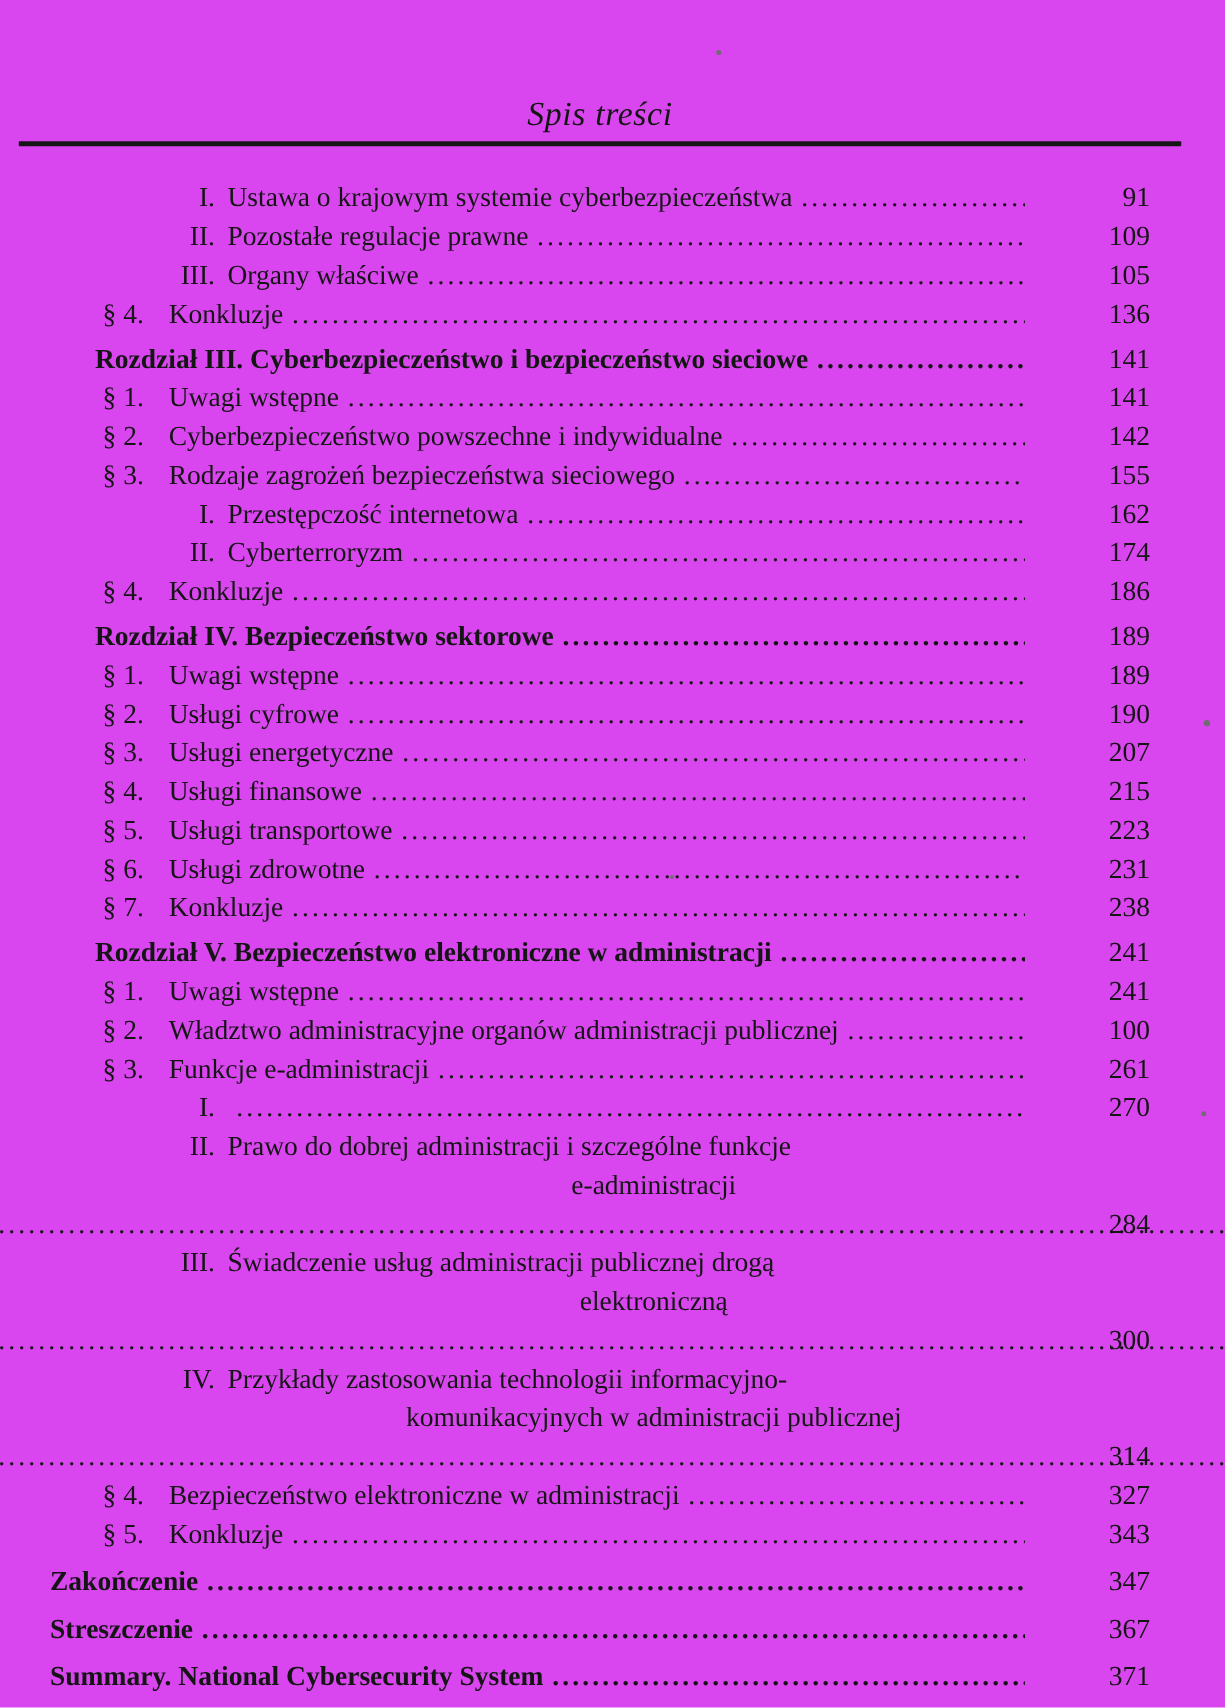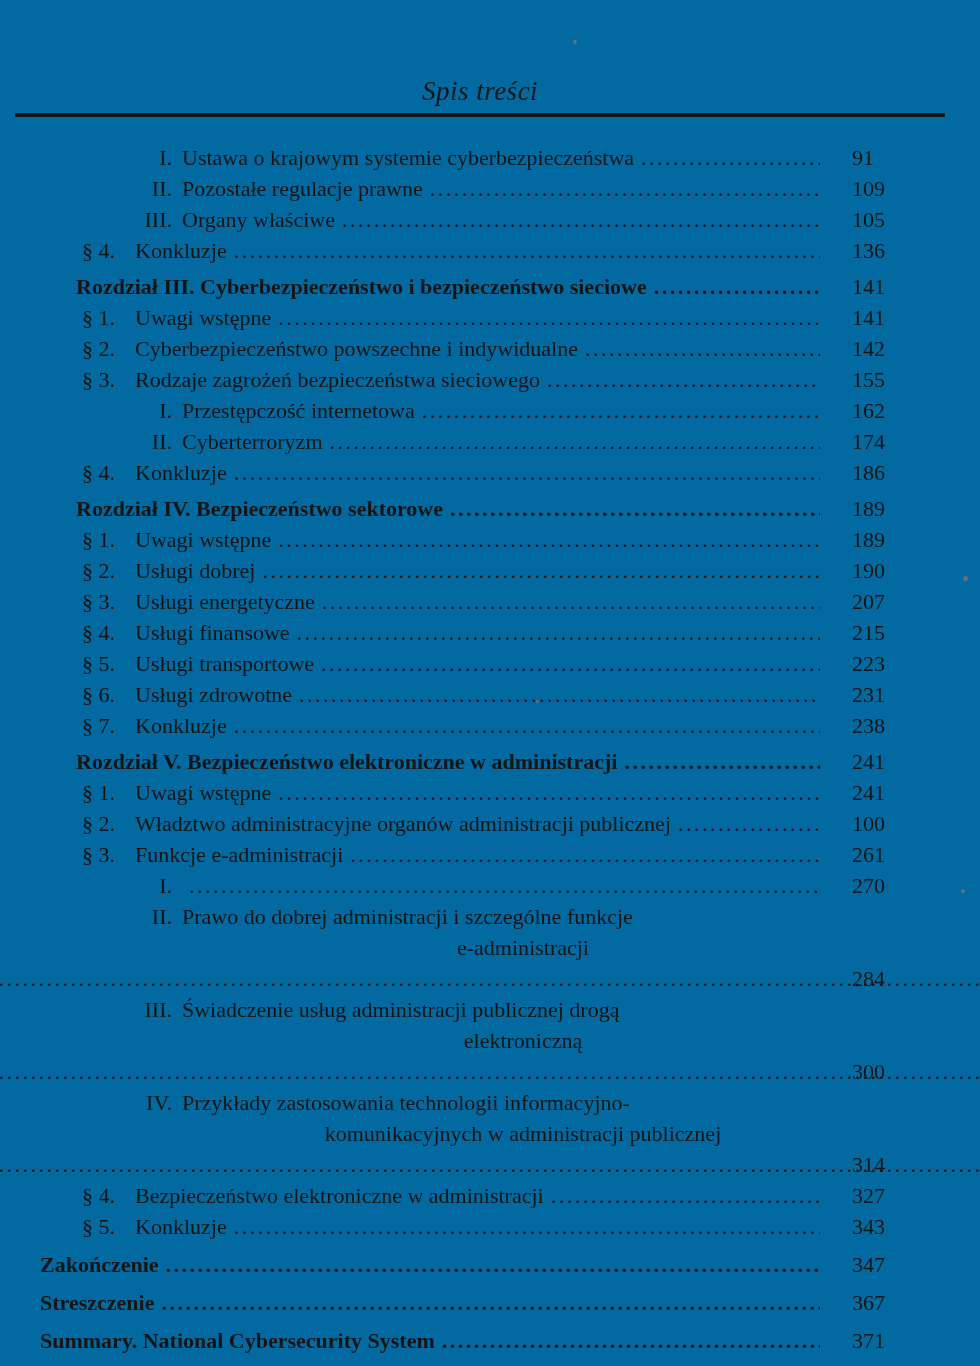--- a/index.html
+++ b/index.html
@@ -4,21 +4,21 @@
 <style>
   html, body {
     margin: 0;
     padding: 0;
     background: #f4f4f2;
   }
   .sheet {
     position: relative;
     width: 980px;
     height: 1366px;
-    background: #0369a1;
+    background: #d946ef;
     color: #151515;
     font-family: "Liberation Serif", "DejaVu Serif", serif;
     overflow: hidden;
     box-sizing: border-box;
     padding: 76px 60px 0 40px;
   }
   
   .hdr-title {
     text-align: center;
     font-style: italic;
@@ -75,20 +75,21 @@
     margin-left: 7px;
     margin-right: 32px;
   }
   .dots::after {
     content: "....................................................................................................................................................................................................................";
     letter-spacing: 2.5px;
   }
   .page-num {
     flex: none;
     width: 68px;
+    text-align: right;
     font-weight: 400;
     white-space: nowrap;
   }
   .row.chapter { font-weight: 700; margin-top: 5px; margin-left: 36px; }
   .row.back    { font-weight: 700; margin-top: 7px; }
   .row.chapter .page-num, .row.back .page-num { font-weight: 400; }
   
   .speck {
     position: absolute;
     background: #6e6e6e;
@@ -247,21 +248,21 @@
         <span class="dots"></span>
       </span>
 
     </span>
     <span class="page-num">189</span>
   </div>
       <div class="row section">
     <span class="num">§ 2.</span>
     <span class="body">
       <span class="line line1">
-        <span class="text">Usługi dobrej</span>
+        <span class="text">Usługi cyfrowe</span>
         <span class="dots"></span>
       </span>
 
     </span>
     <span class="page-num">190</span>
   </div>
       <div class="row section">
     <span class="num">§ 3.</span>
     <span class="body">
       <span class="line line1">

